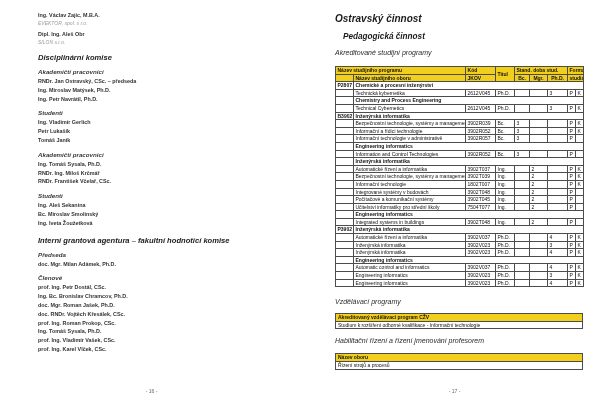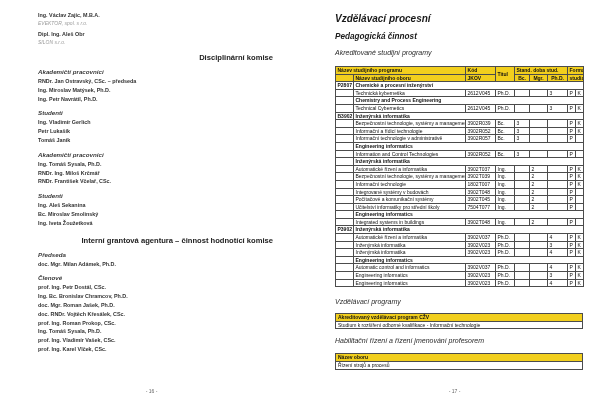--- a/index.html
+++ b/index.html
@@ -9,28 +9,28 @@
   .canvas { position:relative; width:606px; height:406px; background:#fff; }
   .page { position:absolute; top:0; width:303px; height:406px; background:#fff; }
   .page-left { left:0; }
   .page-right { left:303px; }
   .content-left { position:absolute; left:38px; top:11px; width:235px; }
   .content-right { position:absolute; left:32px; top:8px; width:248px; }
 
   
   .lp-name { font-size:5.4px; font-weight:bold; color:#333; line-height:8.8px; white-space:nowrap; }
   .lp-org  { font-size:5px; font-style:italic; color:var(--gray); line-height:6.5px; margin-bottom:3.5px; white-space:nowrap; }
-  .lp-h2 { font-size:7.6px; font-weight:bold; color:#222; margin:8px 0 4px; white-space:nowrap;text-align:right; }
+  .lp-h2 { font-size:7.6px; font-weight:bold; font-style:italic; color:#222; margin:8px 0 4px; white-space:nowrap; }
   .lp-h3 { font-size:6.2px; font-weight:bold; font-style:italic; color:#3a3a3a; margin:6px 0 2px; white-space:nowrap; }
 
   .pagenum { position:absolute; top:388px; left:0; width:100%; text-align:center; font-size:5px; color:#666; }
 
   
   .rp-h1 { font-size:10px; font-weight:bold; font-style:italic; color:#1a1a1a; margin-top:5px; line-height:11px; }
-  .rp-h2 { font-size:8.2px; font-weight:bold; font-style:italic; color:#1a1a1a; margin-top:8px; line-height:9px; }
+  .rp-h2 { font-size:8.2px; font-weight:bold; font-style:italic; color:#1a1a1a; margin-top:8px; line-height:9px;margin-left:8px; }
   .rp-h3 { font-size:7px; font-style:italic; color:#2a2a2a; margin-top:8px; line-height:8px; }
   .rp-h3.after-table { margin-top:11px; }
 
   
   table { border-collapse:collapse; table-layout:fixed; width:248px; }
   .stable { margin-top:9px; }
   .stable th, .stable td {
     border:0.6px solid var(--border);
     font-size:5px; line-height:6.6px; height:7.4px;
     padding:0 1.5px; overflow:hidden; white-space:nowrap;
@@ -76,40 +76,40 @@
           <div class="lp-name">Petr Lukašík</div>
           <div class="lp-name">Tomáš Janík</div>
           <div class="lp-h3">Akademičtí pracovníci</div>
           <div class="lp-name">Ing. Tomáš Sysala, Ph.D.</div>
           <div class="lp-name">RNDr. Ing. Miloš Krčmář</div>
           <div class="lp-name">RNDr. František Včelař, CSc.</div>
           <div class="lp-h3">Studenti</div>
           <div class="lp-name">Ing. Aleš Sekanina</div>
           <div class="lp-name">Bc. Miroslav Smolinský</div>
           <div class="lp-name">Ing. Iveta Žoužetková</div>
-          <div class="lp-h2">Interní grantová agentura – činnost hodnotící komise</div>
+          <div class="lp-h2">Interní grantová agentura – fakultní hodnotící komise</div>
           <div class="lp-h3">Předseda</div>
           <div class="lp-name">doc. Mgr. Milan Adámek, Ph.D.</div>
           <div class="lp-h3">Členové</div>
           <div class="lp-name">prof. Ing. Petr Dostál, CSc.</div>
           <div class="lp-name">Ing. Bc. Bronislav Chramcov, Ph.D.</div>
           <div class="lp-name">doc. Mgr. Roman Jašek, Ph.D.</div>
           <div class="lp-name">doc. RNDr. Vojtěch Křesálek, CSc.</div>
           <div class="lp-name">prof. Ing. Roman Prokop, CSc.</div>
           <div class="lp-name">Ing. Tomáš Sysala, Ph.D.</div>
           <div class="lp-name">prof. Ing. Vladimír Vašek, CSc.</div>
           <div class="lp-name">prof. Ing. Karel Vlček, CSc.</div>
         </div>
     </div>
     <div class="pagenum">- 16 -</div>
   </div>
 
   <div class="page page-right">
     <div class="content-right">
-      <div class="rp-h1">Vzdělávací procesní</div>
+      <div class="rp-h1">Ostravský činnost</div>
       <div class="rp-h2">Pedagogická činnost</div>
       <div class="rp-h3">Akreditované studijní programy</div>
 
       <table class="stable">
         <colgroup>
           <col style="width:18px">
             <col style="width:112px">
             <col style="width:30px">
           <col style="width:19px">
             <col style="width:15px">

